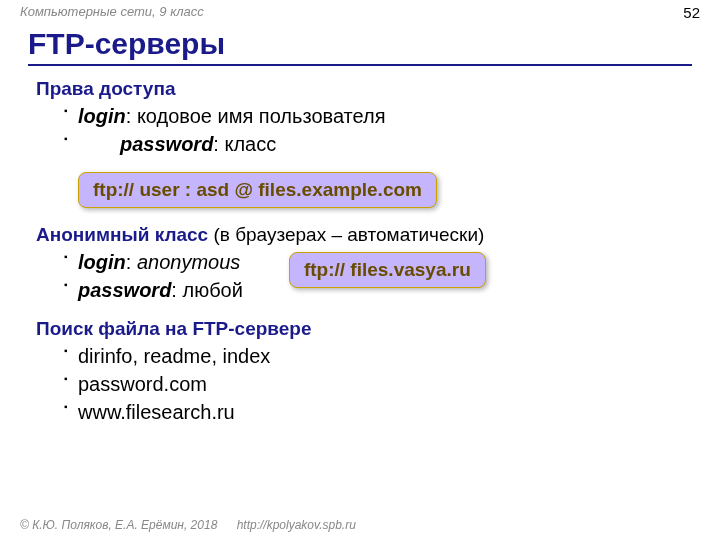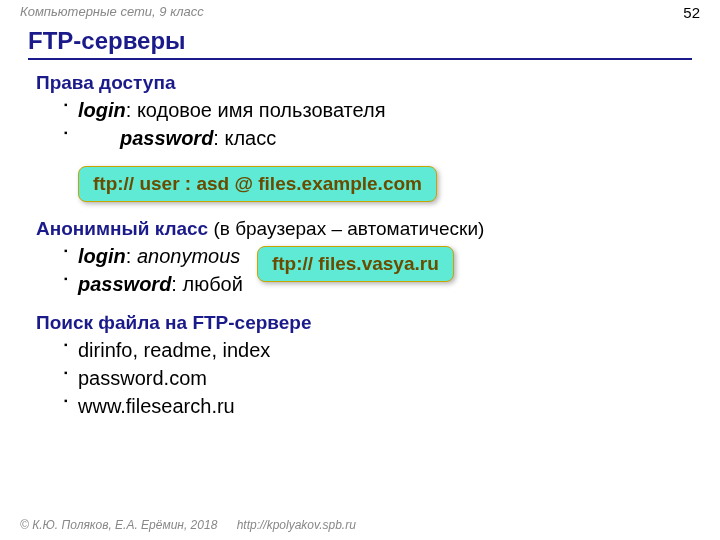--- a/index.html
+++ b/index.html
@@ -18,21 +18,21 @@
     font-size: 13px;
     color: #888;
     font-style: italic;
   }
   .page-num {
     font-style: normal;
     color: #000;
     font-size: 15px;
   }
   .title {
-    font-size: 24px;
+    font-size: 30px;
     font-weight: bold;
     color: #1a1a8a;
     margin: 6px 28px 0 28px;
     border-bottom: 2px solid #1a1a8a;
     padding-bottom: 3px;
   }
   .content {
     padding: 6px 36px 0 36px;
   }
   .section-h {
@@ -63,34 +63,34 @@
     left: 0;
     top: 2px;
     font-size: 10px;
     color: #000;
   }
   .bi { font-weight: bold; font-style: italic; }
   .it { font-style: italic; }
   .b  { font-weight: normal; }
   .callout {
     display: inline-block;
-    background: #5eead4;
+    background: #c4b5fd;
     border: 1px solid #c9a400;
     border-radius: 8px;
     padding: 6px 14px;
     font-size: 19px;
     font-weight: bold;
     color: #6a4c00;
     box-shadow: 2px 2px 5px rgba(0,0,0,0.3);
   }
   .c1 { margin: 6px 0 10px 42px; }
   .row2 {
     display: flex;
     align-items: flex-start;
-    gap: 14px;
+    gap: 46px;
   }
   .c2 { margin-top: 6px; }
   .footer {
     position: absolute;
     left: 20px;
     bottom: 8px;
     font-size: 12px;
     font-style: italic;
   }
   .footer .copy { color: #888; }

